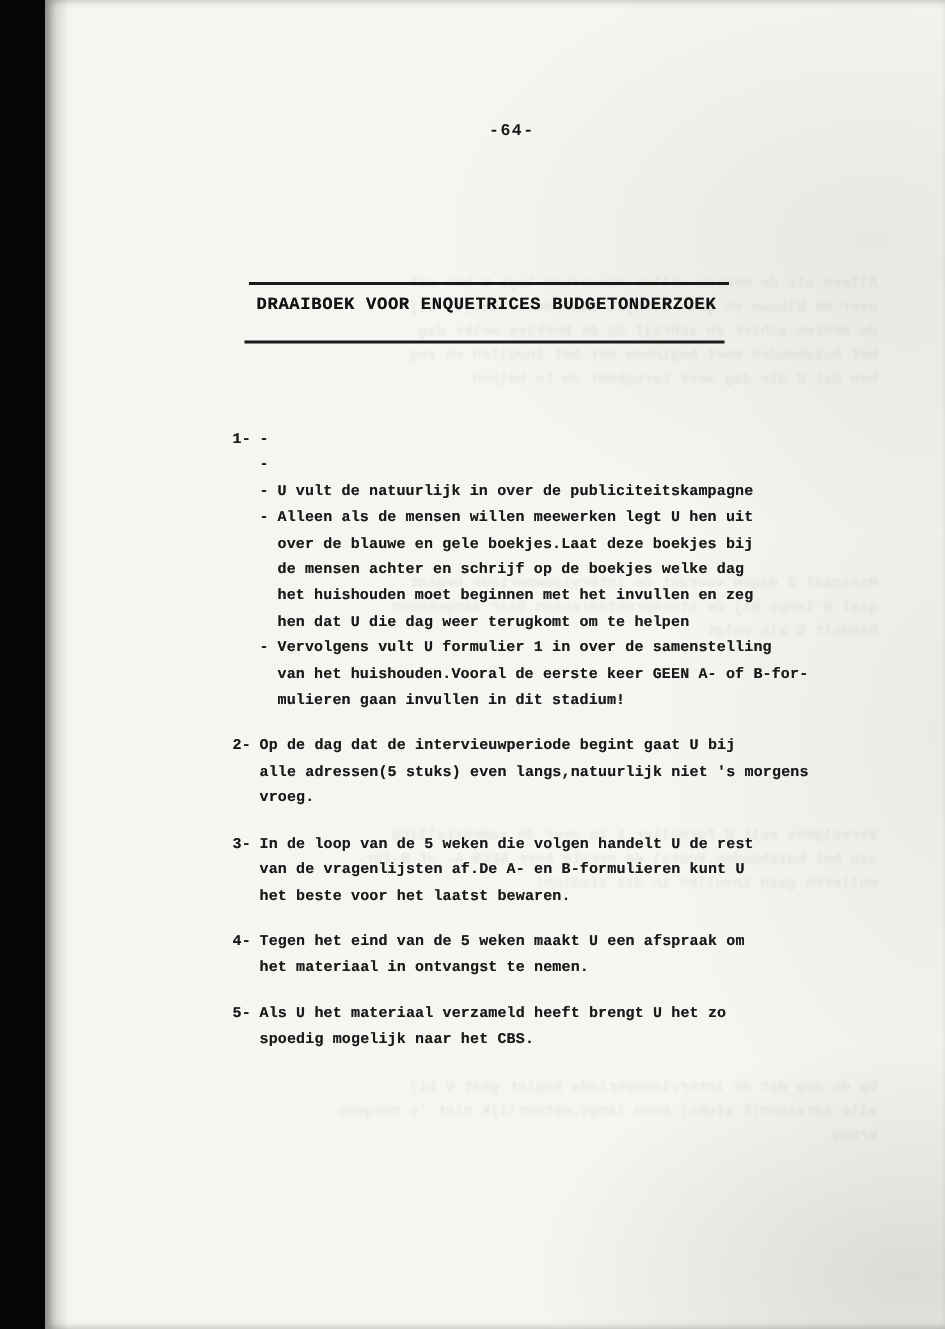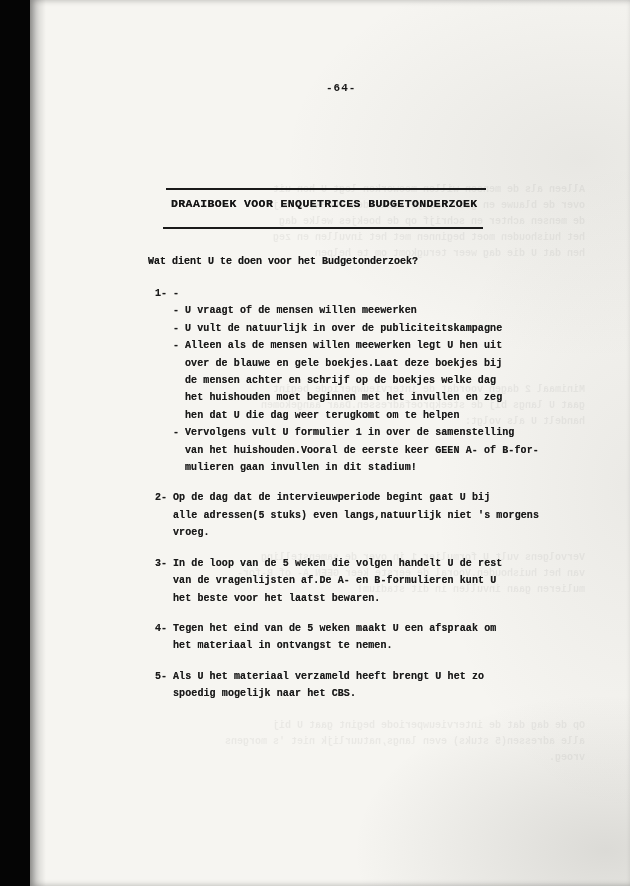--- a/index.html
+++ b/index.html
@@ -87,33 +87,31 @@
 alle adressen(5 stuks) even langs,natuurlijk niet 's morgens
 vroeg.</p>
     </div>
 
     <div class="page-number">-64-</div>
 
     <div class="rule rule-top"></div>
     <div class="title">DRAAIBOEK VOOR ENQUETRICES BUDGETONDERZOEK</div>
     <div class="rule rule-bottom"></div>
 
-    <div class="question">Wat dient U te doen voor het Budgetonderzoek?</div>
 
     <div class="items">
 
       <div class="item">
         <span class="num">1-</span>
         <div class="body">
           <div class="sub">
             <span class="dash">-</span>
           </div>
           <div class="sub">
             <span class="dash">-</span>
-            <div class="txt">U vraagt of de mensen willen meewerken</div>
           </div>
           <div class="sub">
             <span class="dash">-</span>
             <div class="txt">U vult de natuurlijk in over de publiciteitskampagne</div>
           </div>
           <div class="sub">
             <span class="dash">-</span>
             <div class="txt">Alleen als de mensen willen meewerken legt U hen uit
 over de blauwe en gele boekjes.Laat deze boekjes bij
 de mensen achter en schrijf op de boekjes welke dag

